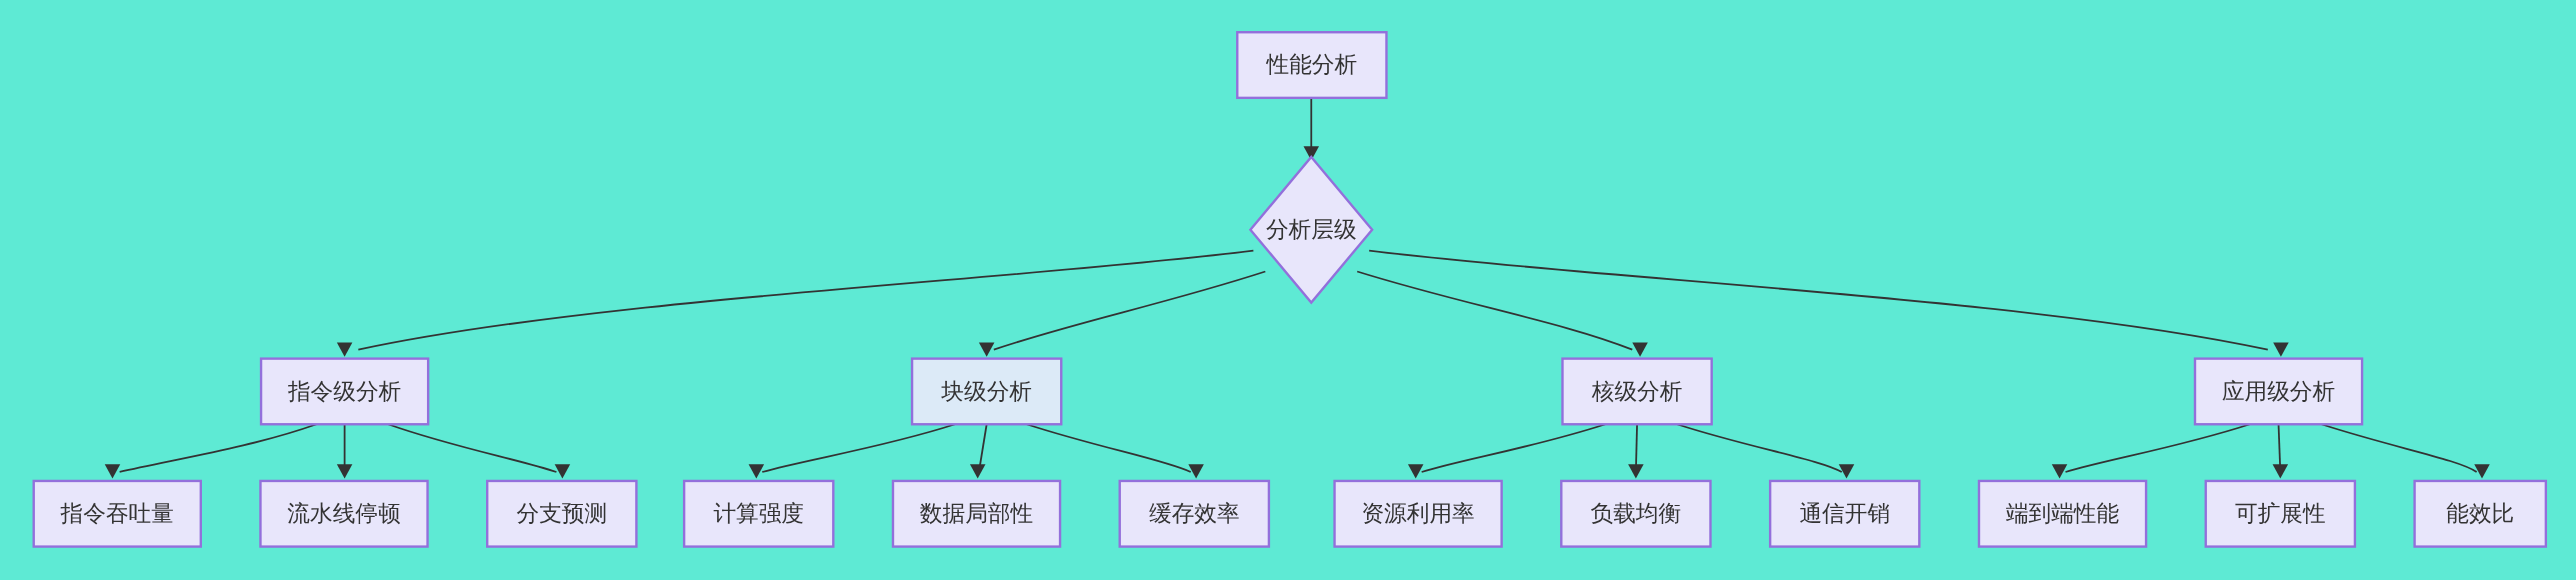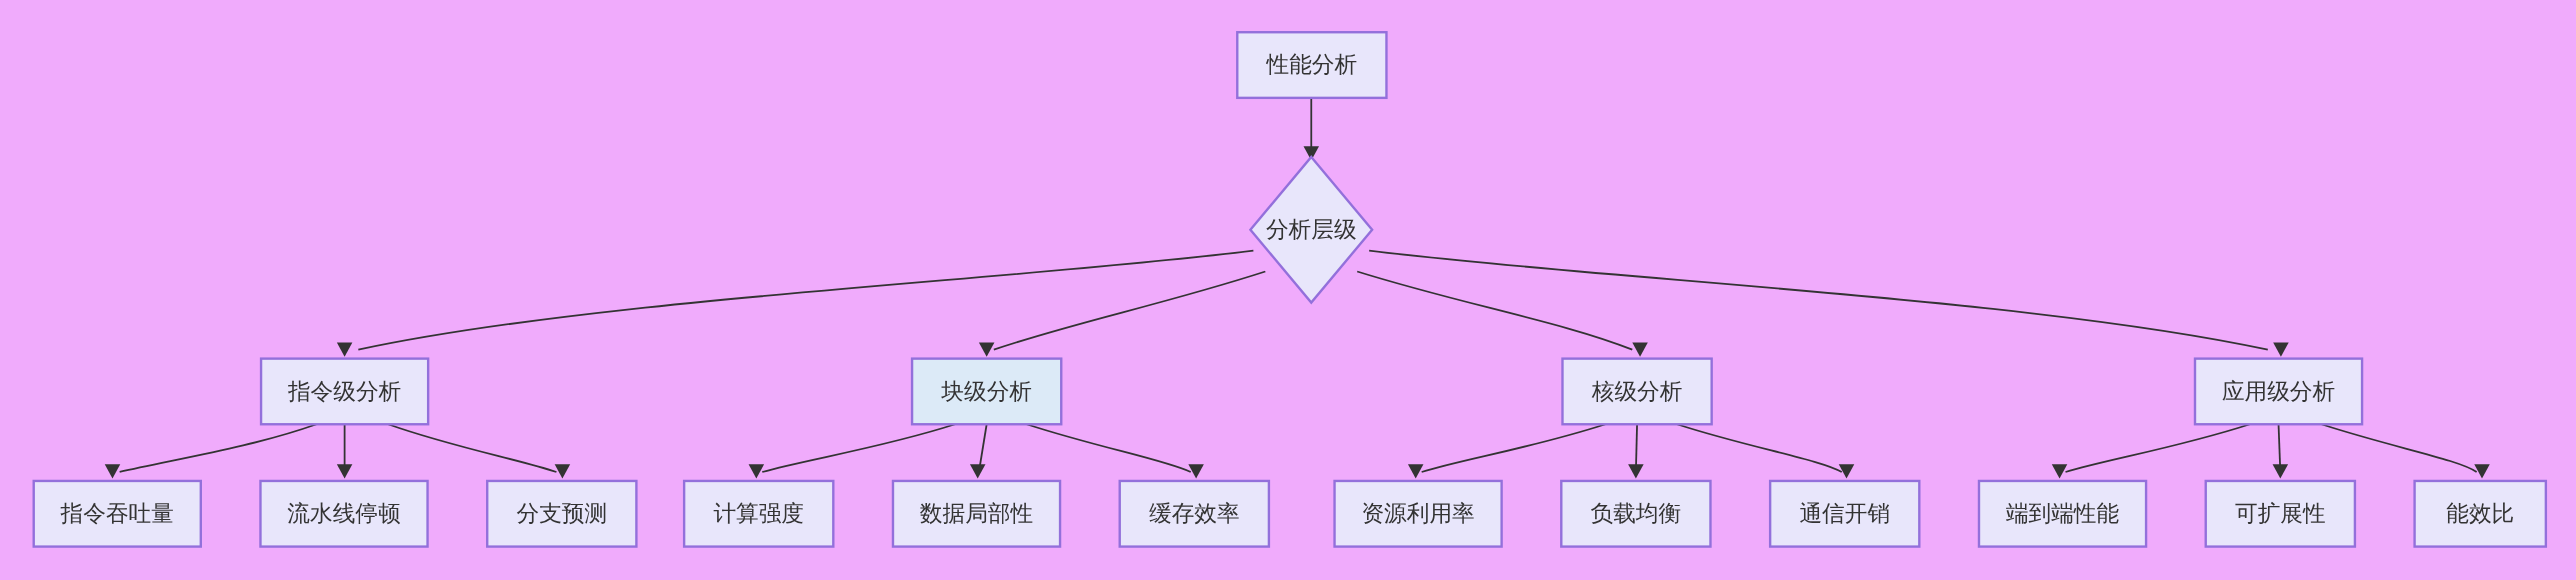--- a/index.html
+++ b/index.html
@@ -8,21 +8,21 @@
     padding: 0;
     background: #ffffff;
   }
   body {
     font-family: "Liberation Sans", "DejaVu Sans", sans-serif;
   }
   #diagram-root {
     position: relative;
     width: 2576px;
     height: 580px;
-    background: #f0abfc;
+    background: #5eead4;
     overflow: hidden;
   }
   svg#flowchart {
     display: block;
     width: 2576px;
     height: 580px;
   }
   .node-shape {
     stroke-width: 4px;
   }

